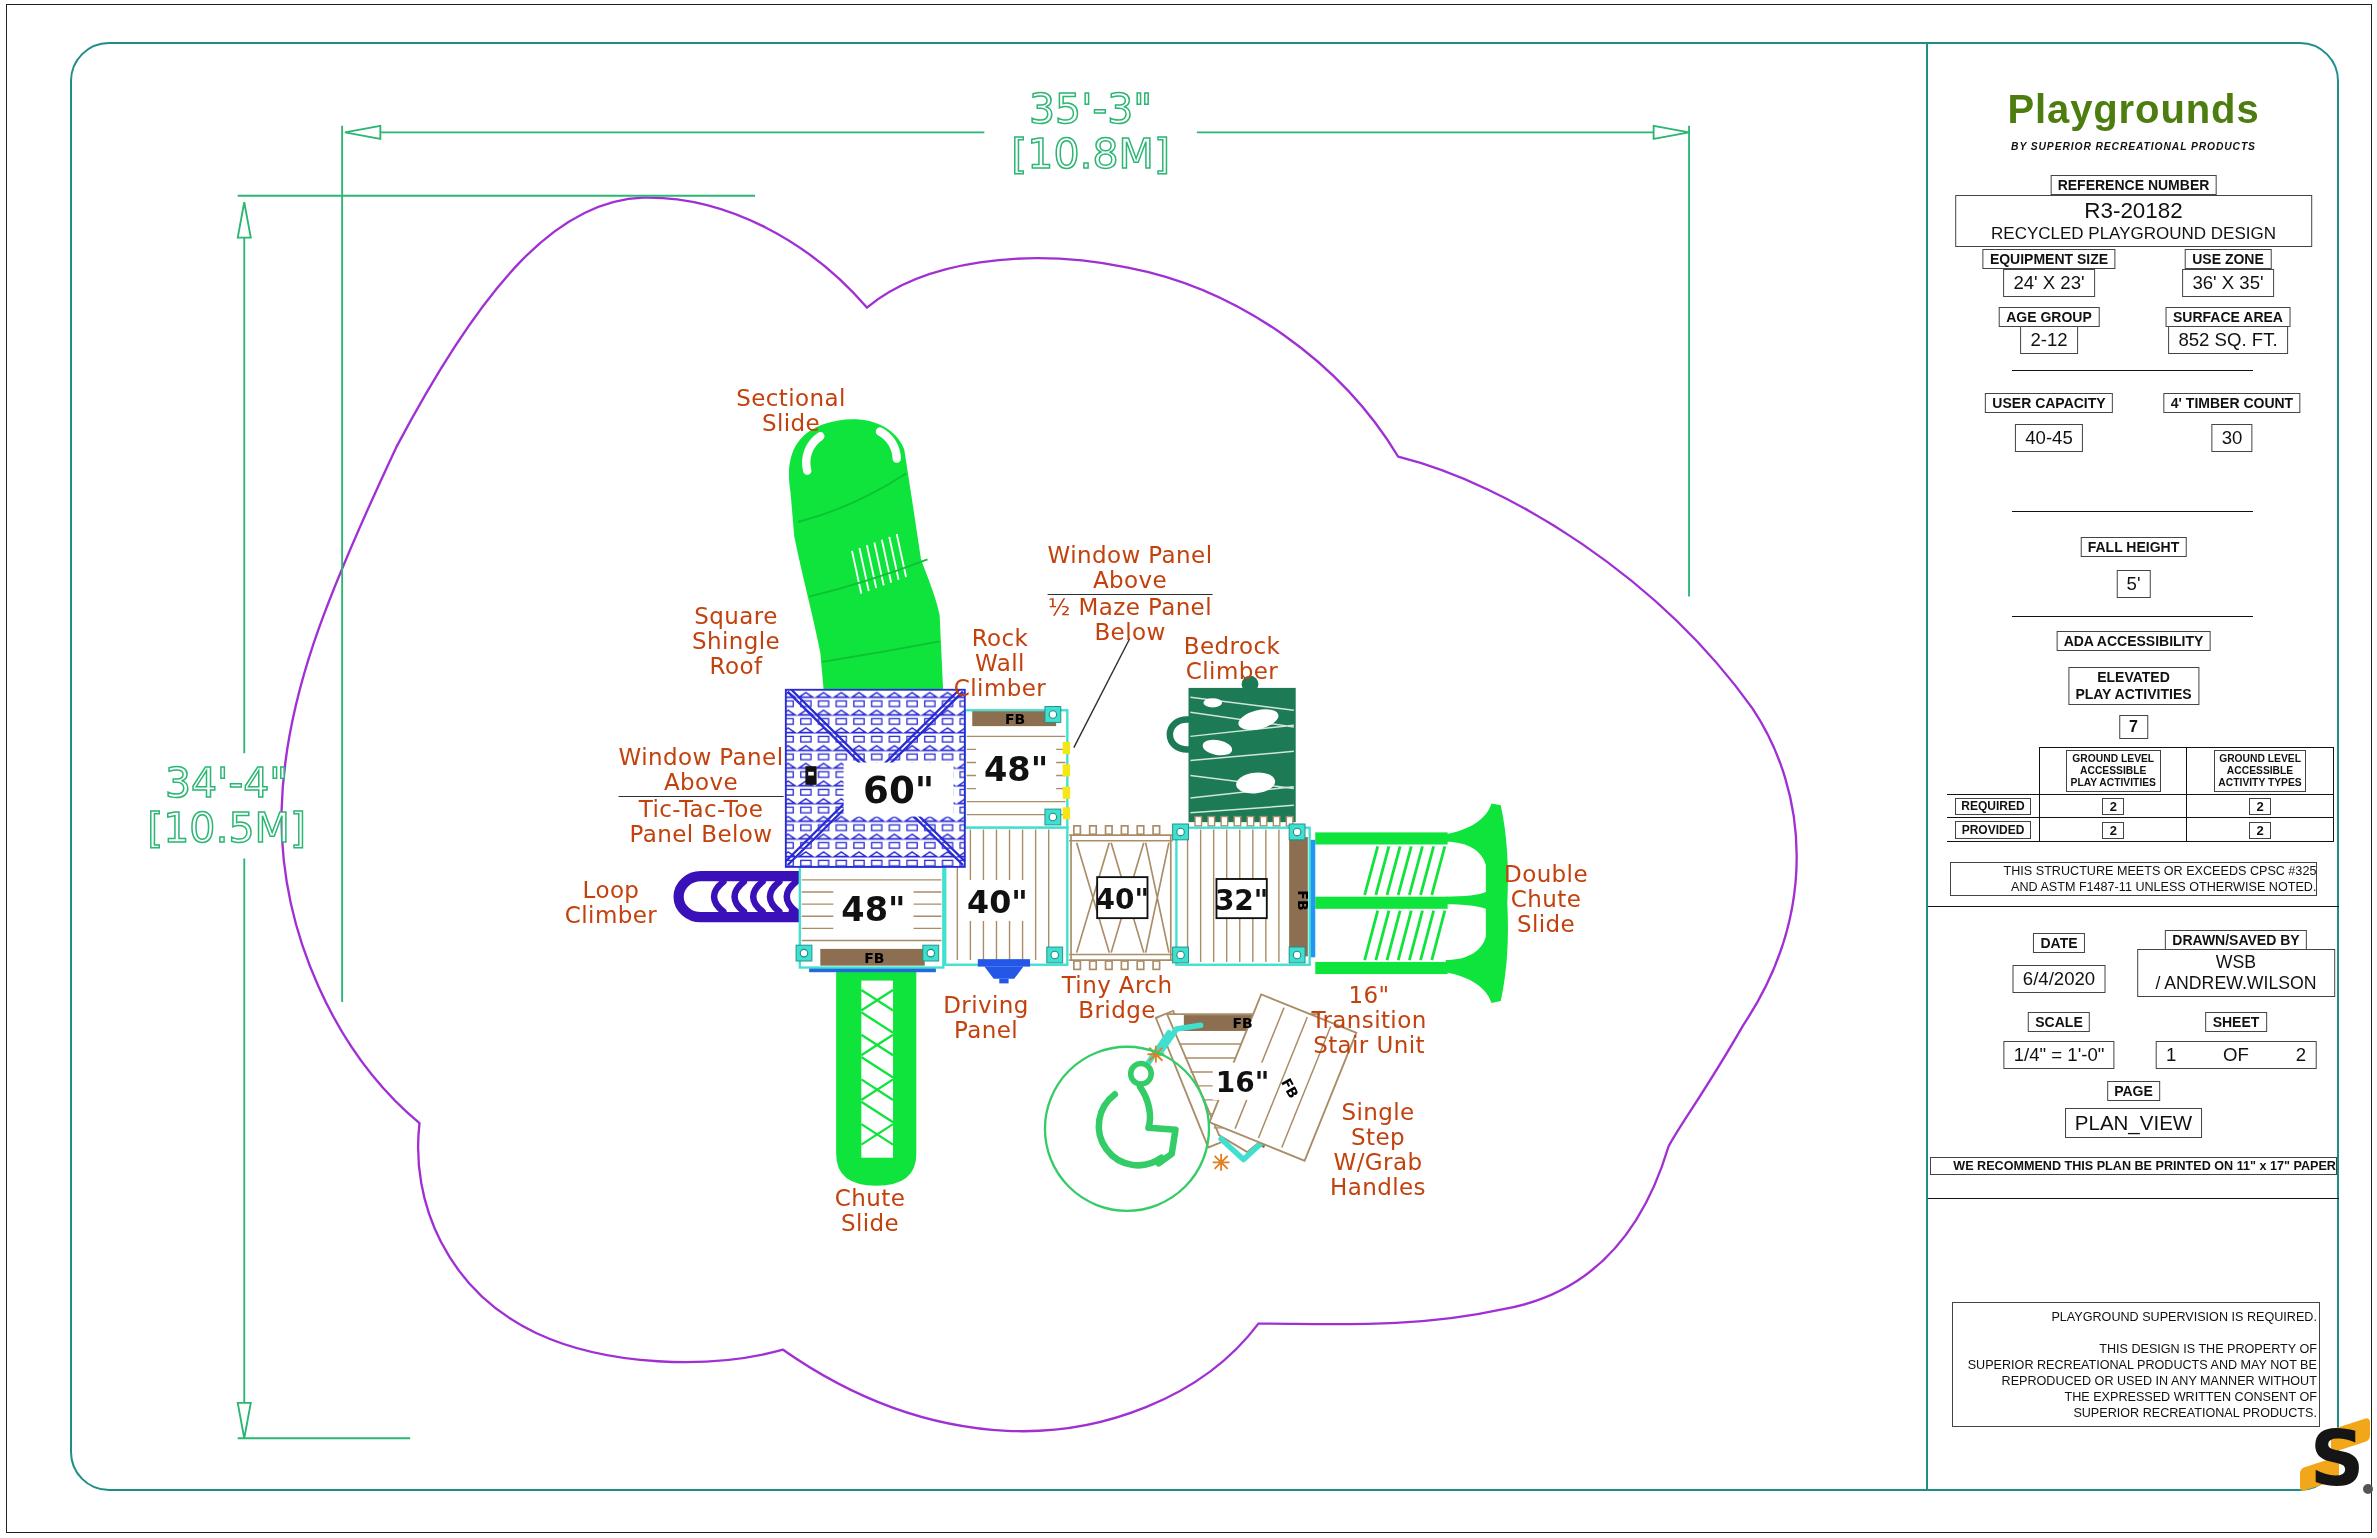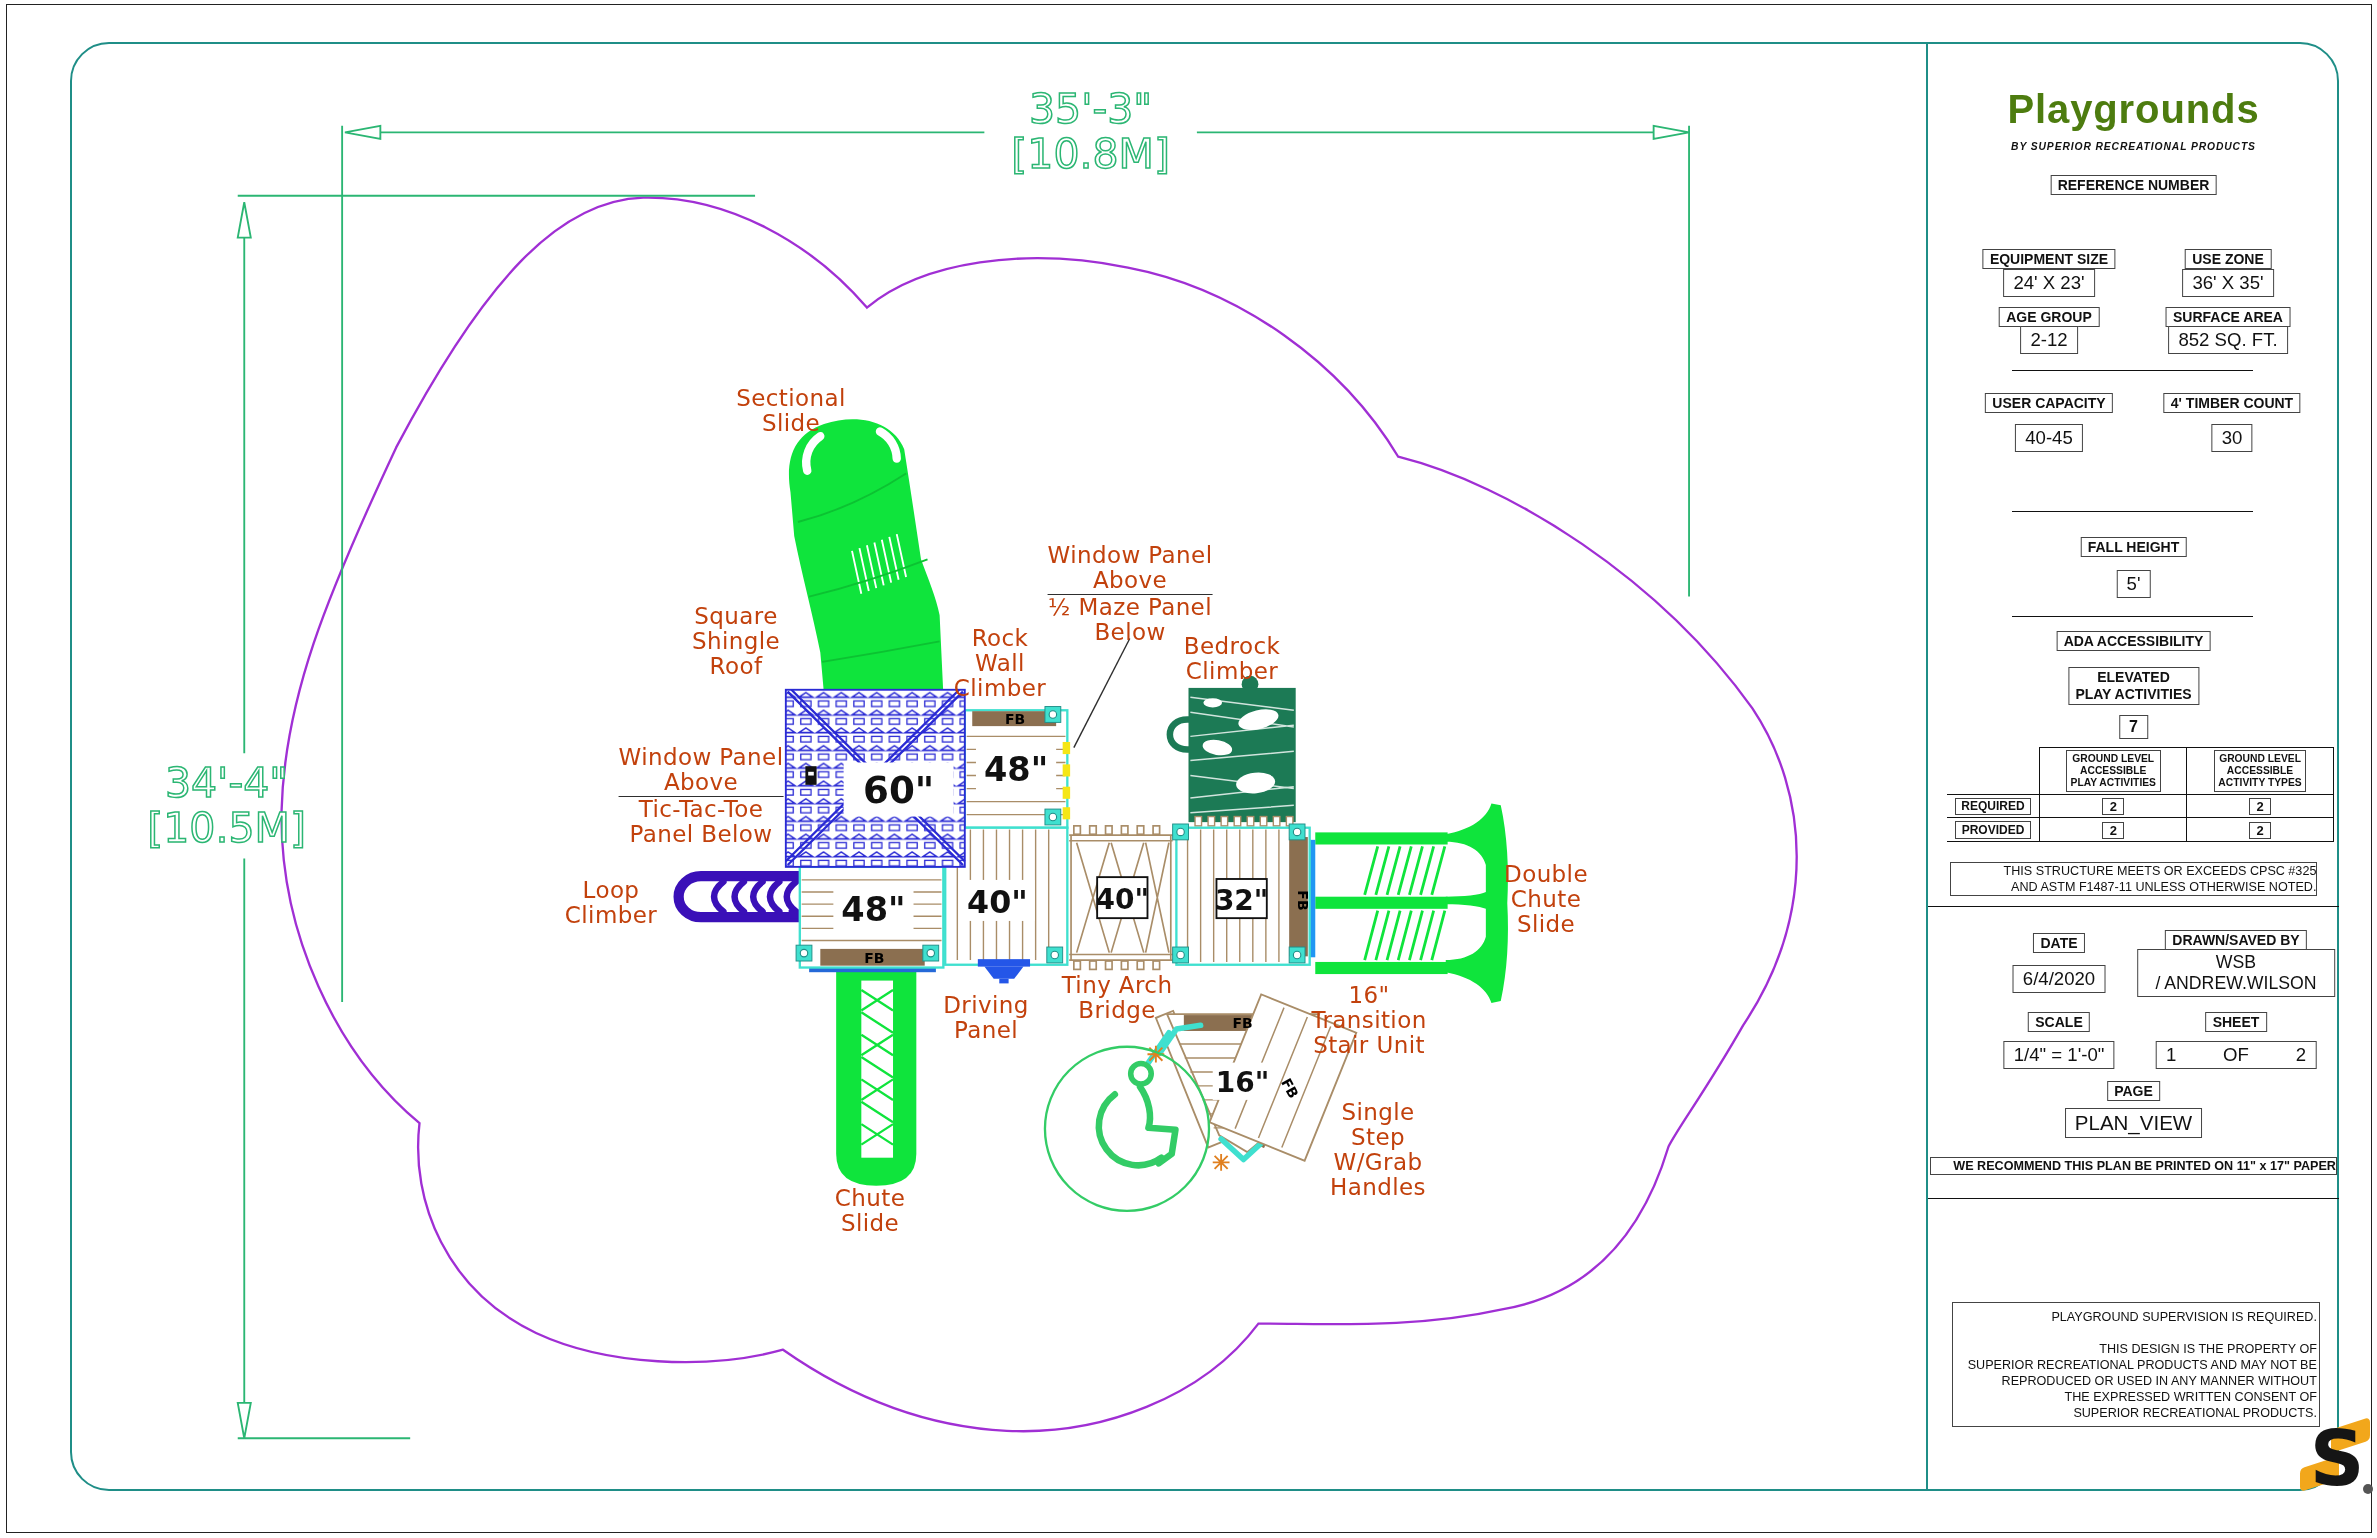--- a/index.html
+++ b/index.html
@@ -391,20 +391,24 @@
   <span>W/Grab</span><br>
   <span>Handles</span>
 </div>
 
 <div class="abs" id="title-block">
 
   <div class="abs tb-logo">Playgrounds</div>
   <div class="abs tb-tagline">BY SUPERIOR RECREATIONAL PRODUCTS</div>
 
   <div class="abs lbl ctr" style="top:133px;">REFERENCE NUMBER</div>
+  <div class="abs val ctr two-line" style="top:153px;width:337px;">
+    <div style="font-size:22.4px;">R3-20182</div>
+    <div style="font-size:17px;">RECYCLED PLAYGROUND DESIGN</div>
+  </div>
 
   <div class="abs lbl" style="top:207px;left:121px;transform:translateX(-50%);">EQUIPMENT SIZE</div>
   <div class="abs val" style="top:227px;left:121px;transform:translateX(-50%);">24' X 23'</div>
   <div class="abs lbl" style="top:207px;left:300px;transform:translateX(-50%);">USE ZONE</div>
   <div class="abs val" style="top:227px;left:300px;transform:translateX(-50%);">36' X 35'</div>
 
   <div class="abs lbl" style="top:265px;left:121px;transform:translateX(-50%);">AGE GROUP</div>
   <div class="abs val" style="top:284px;left:121px;transform:translateX(-50%);">2-12</div>
   <div class="abs lbl" style="top:265px;left:300px;transform:translateX(-50%);">SURFACE AREA</div>
   <div class="abs val" style="top:284px;left:300px;transform:translateX(-50%);">852 SQ. FT.</div>

